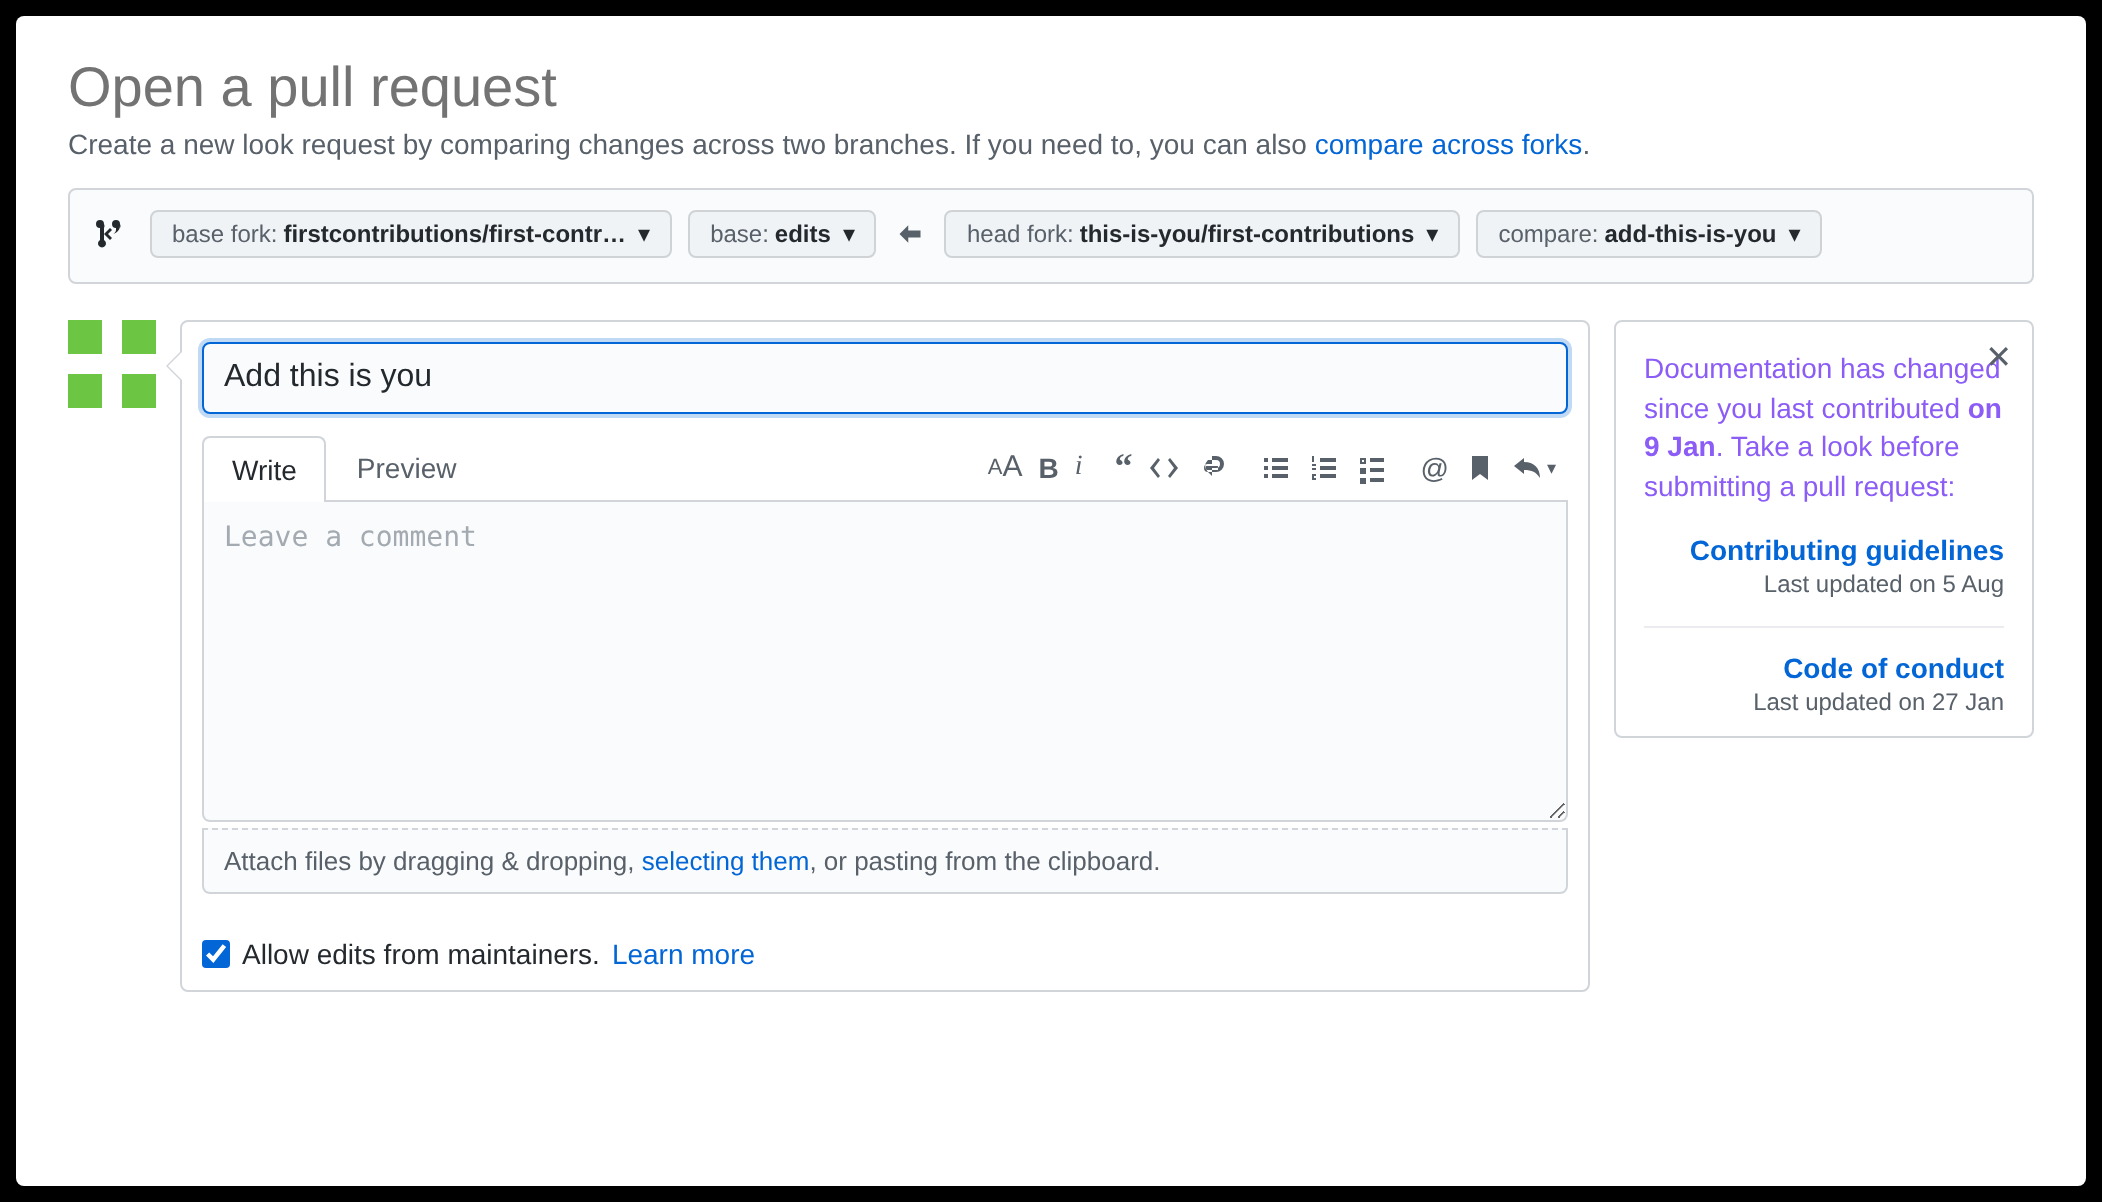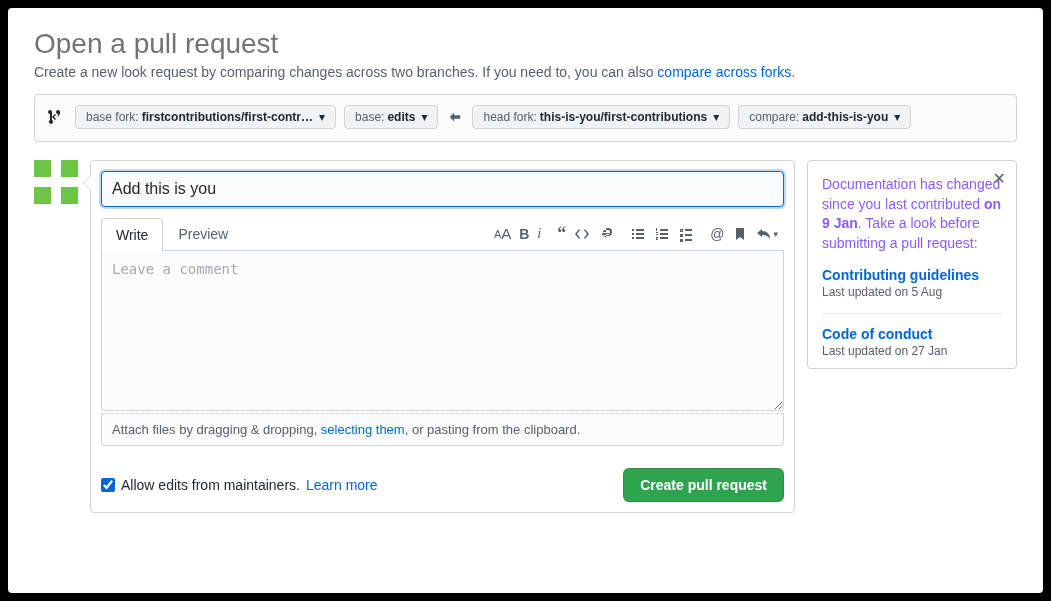--- a/index.html
+++ b/index.html
@@ -50,21 +50,21 @@
 
   .form-footer { display:flex; align-items:center; justify-content:space-between; padding:12px 10px 10px; }
   .allow-row { display:flex; align-items:center; gap:6px; font-size:14px; color:#24292e; }
   .allow-row strong { font-weight:400; }
   .allow-row input[type=checkbox]{ accent-color:#0366d6; width:14px; height:14px; }
   .btn-primary { background:#2ea44f; color:#fff; border:1px solid rgba(27,31,35,.15); border-radius:6px; padding:8px 16px; font-size:14px; font-weight:600; cursor:pointer; }
 
   .sidebar { width:210px; border:1px solid #d1d5da; border-radius:4px; padding:14px 14px 10px; font-size:14px; color:#24292e; position:relative; background:#fff; }
   .sidebar .close { position:absolute; top:8px; right:10px; color:#586069; cursor:pointer; font-size:16px; }
   .sidebar p { line-height:1.4; color:#8b5cf6; }
-  .sb-item { margin-top:14px; padding-top:0; }
+  .sb-item { margin-top:14px; padding-top:0;text-align:right; }
   .sb-item + .sb-item { border-top:1px solid #eaecef; padding-top:12px; }
   .sb-item .t { color:#0366d6; font-weight:600; cursor:pointer; }
   .sb-item .d { color:#586069; font-size:12px; margin-top:2px; }
 </style>
 </head>
 <body>
 
 <div class="page">
   <h1>Open a pull request</h1>
   <div class="subtitle">
@@ -179,21 +179,20 @@
           <span>Attach files by dragging &amp; dropping, </span><span class="link">selecting them</span><span>, or pasting from the clipboard.</span>
         </div>
       </div>
 
       <div class="form-footer">
         <label class="allow-row">
           <input type="checkbox" checked="" style="">
           <strong>Allow edits from maintainers.</strong>
           <span class="link">Learn more</span>
         </label>
-        <button class="btn-primary">Create pull request</button>
       </div>
     </div>
 
     <div class="sidebar">
       <span class="close">✕</span>
       <p>
         <span>Documentation has changed since you last contributed </span><strong>on 9 Jan</strong><span>. Take a look before submitting a pull request:</span>
       </p>
       <div class="sb-item">
         <div class="t">Contributing guidelines</div>

